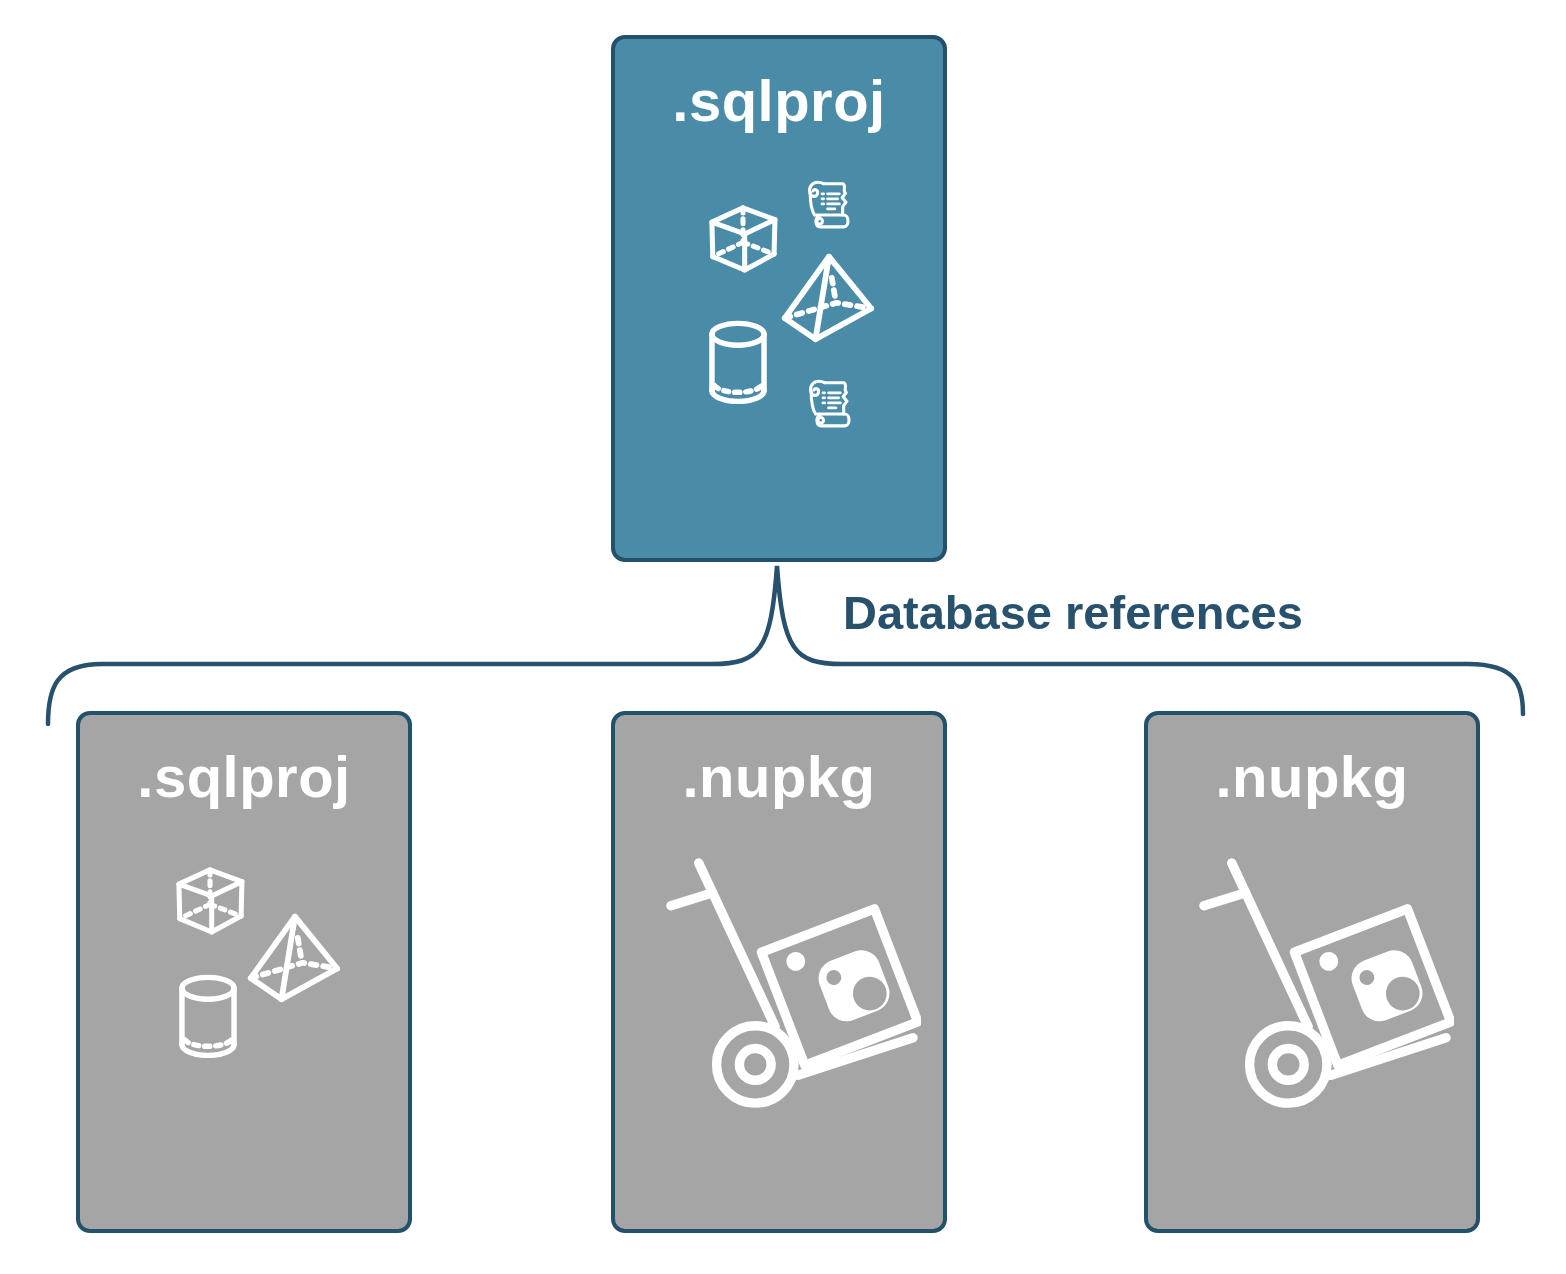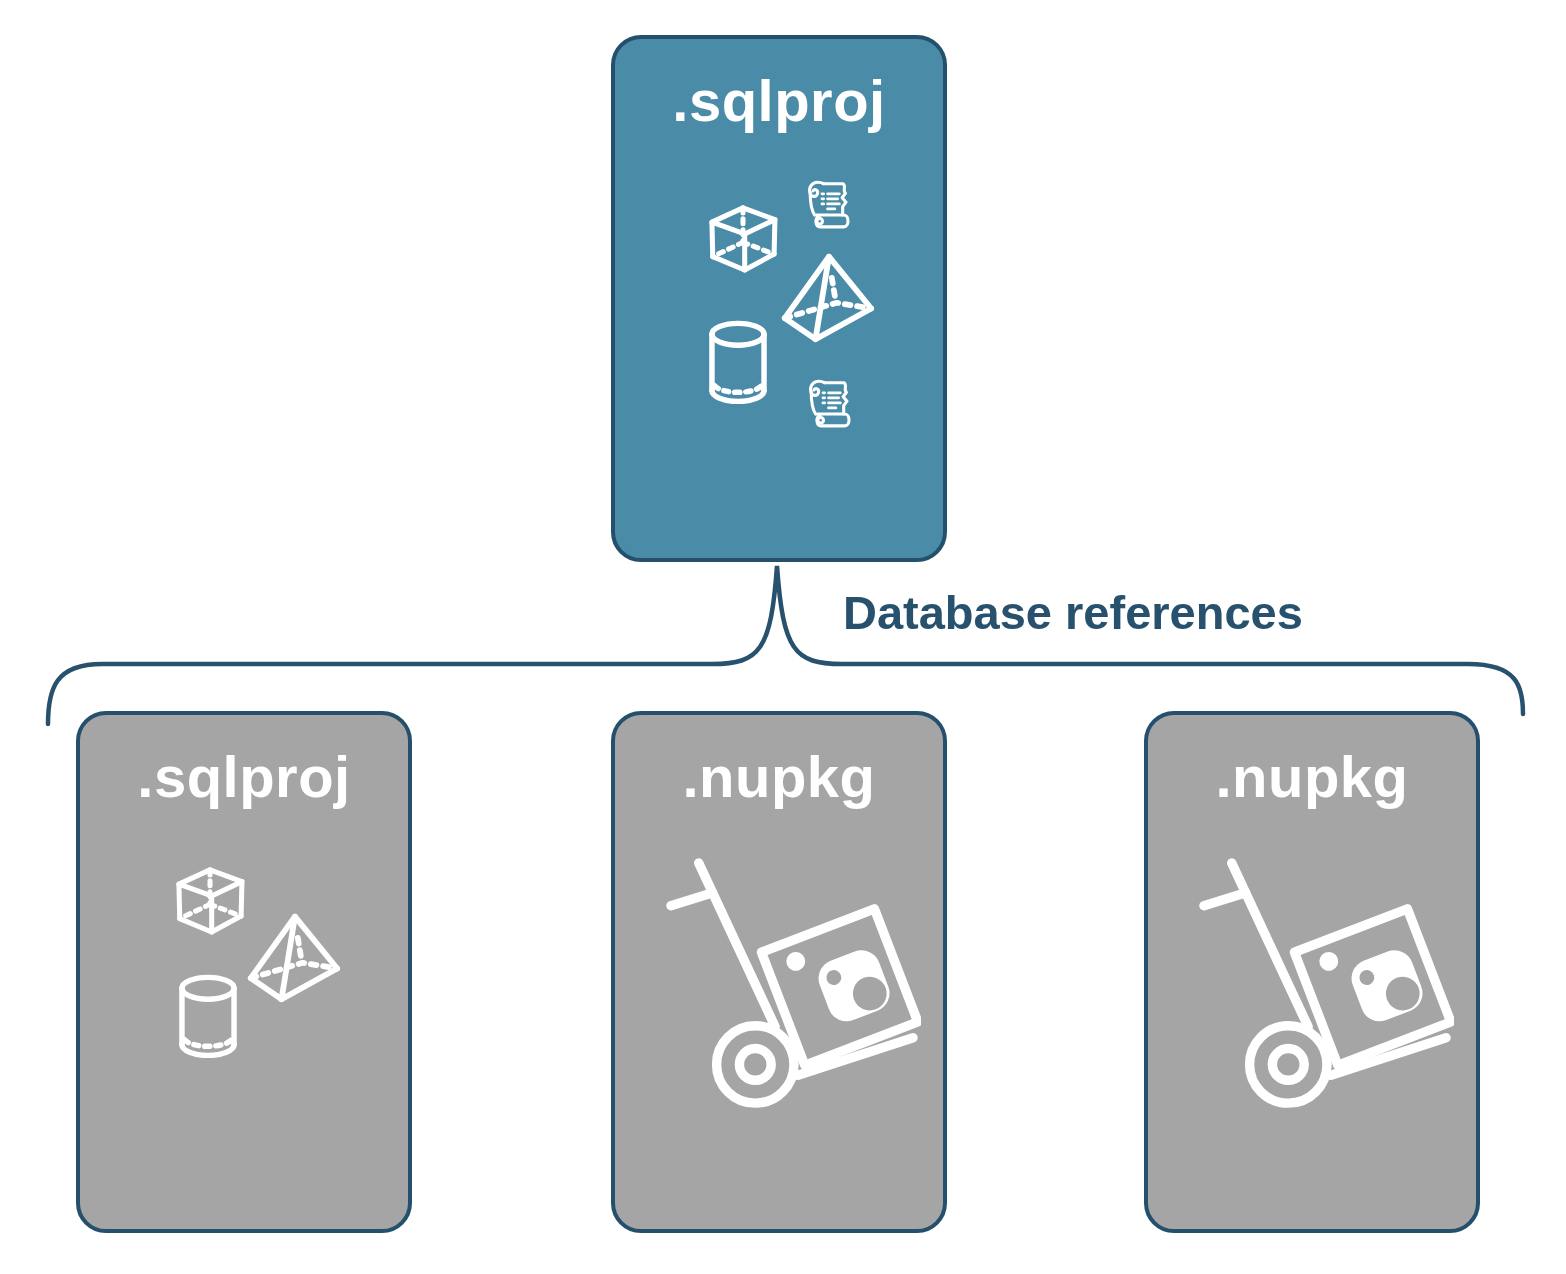--- a/index.html
+++ b/index.html
@@ -18,21 +18,21 @@
   .canvas{
     position:relative;
     width:1566px;
     height:1274px;
     background:var(--background);
     overflow:hidden;
   }
   .node{
     position:absolute;
     border:4.5px solid var(--node-border);
-    border-radius:30px;
+    border-radius:14px;
   }
   .node-primary{ background:var(--node-primary-fill); }
   .node-secondary{ background:var(--node-secondary-fill); }
   .node-title{
     position:absolute;
     top:30px;
     left:0;
     width:100%;
     text-align:center;
     font-size:58px;

